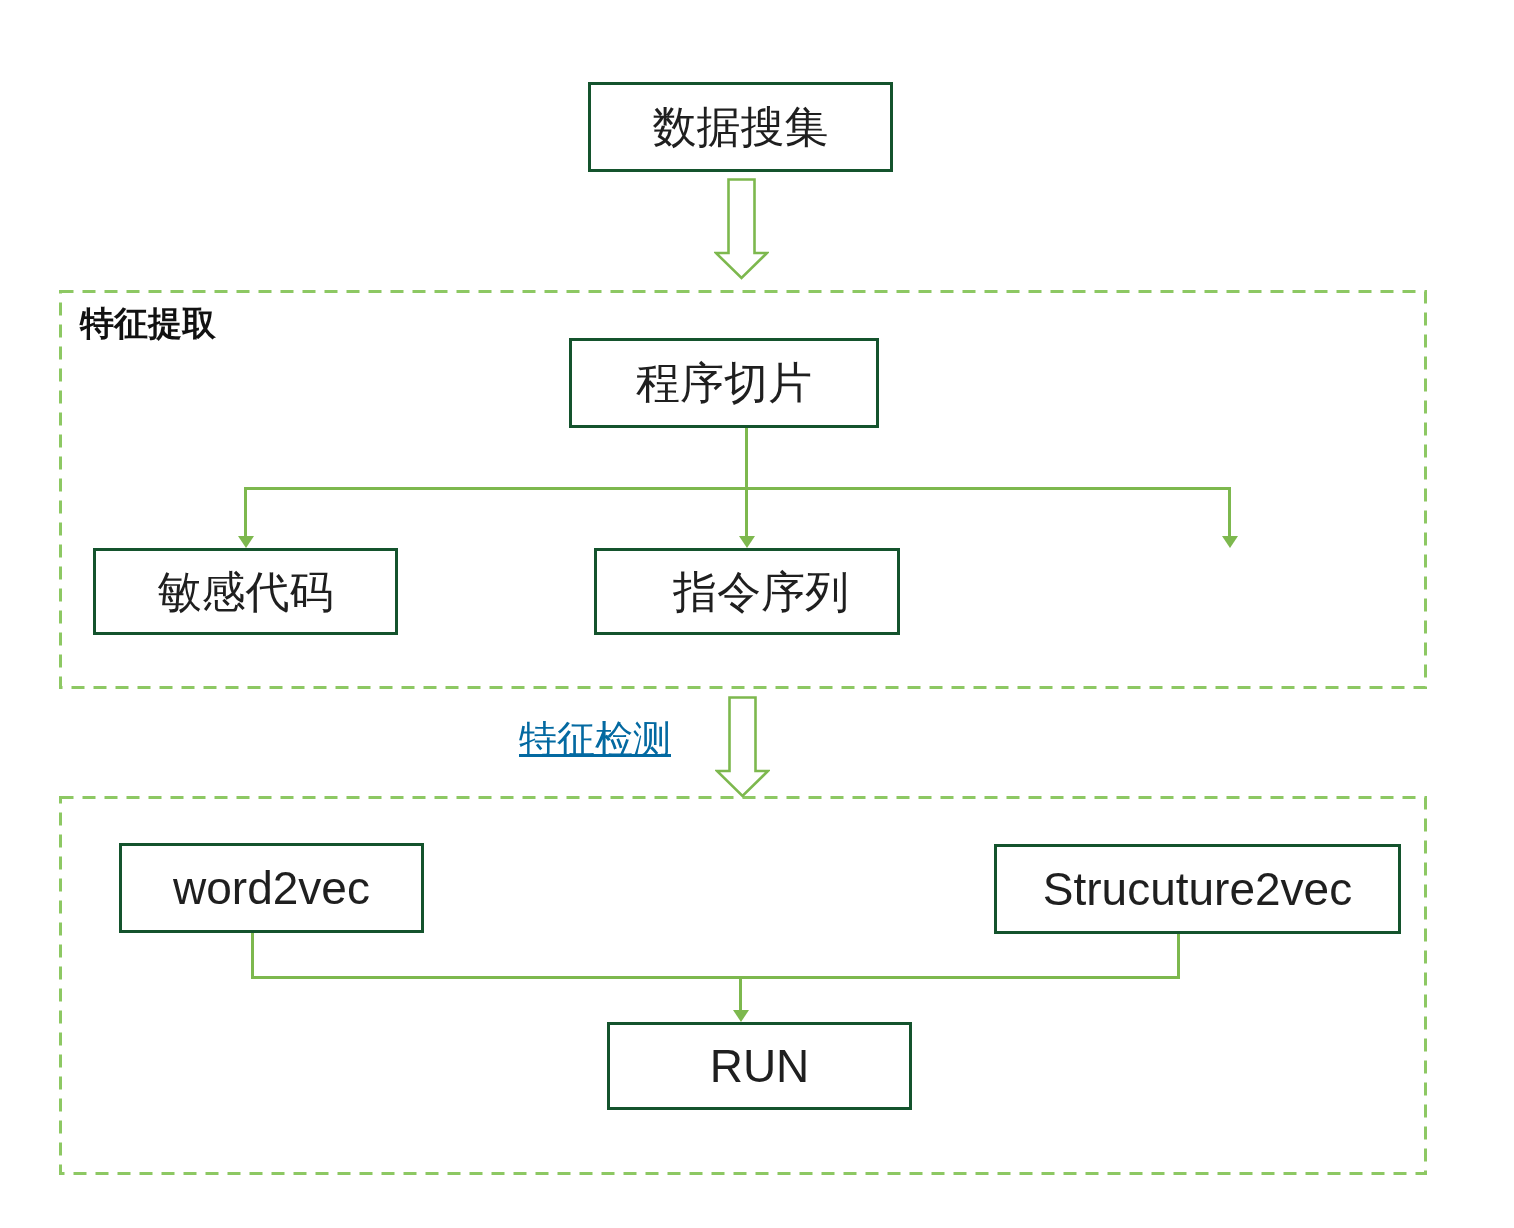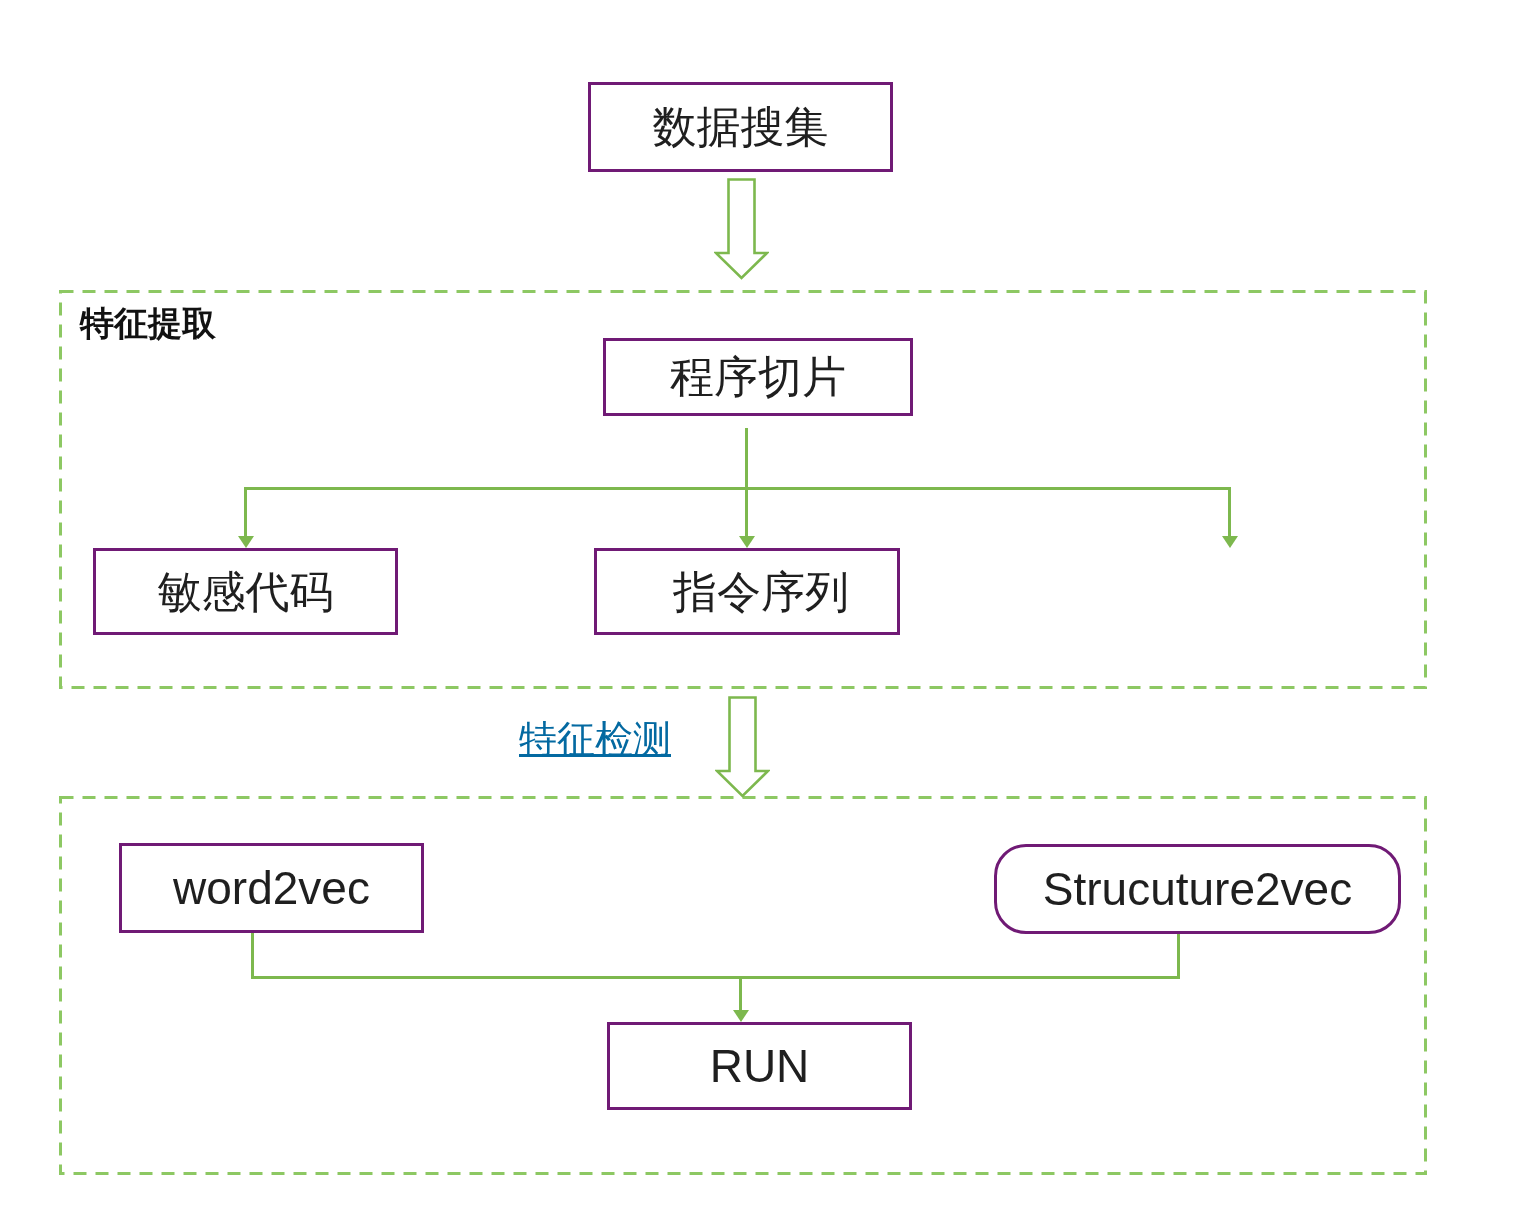--- a/index.html
+++ b/index.html
@@ -7,21 +7,21 @@
     position:relative;
     width:1514px;height:1228px;
     background:#ffffff;
     font-family:"Liberation Sans","DejaVu Sans",sans-serif;
     color:#1f1f1f;
     overflow:hidden;
   }
   .node{
     position:absolute;
     box-sizing:border-box;
-    border:3px solid #701a75;
+    border:3px solid #14532d;
     background:#ffffff;
     display:flex;align-items:center;justify-content:center;
     font-size:44px;
     line-height:1;
     color:#1f1f1f;
     white-space:nowrap;
   }
   .node.latin{font-size:46px;margin-left:19px;}
   .group{position:absolute;box-sizing:border-box;}
   .group svg{position:absolute;left:0;top:0;display:block;}
@@ -61,30 +61,30 @@
   </div>
 
   <div class="group" style="left:59px;top:796px;width:1368px;height:379px;">
     <svg width="1368" height="379" aria-hidden="true">
       <rect x="1.5" y="1.5" width="1365" height="376" fill="none" stroke="#8dc863" stroke-width="3" stroke-dasharray="13 9"></rect>
     </svg>
   </div>
 
   <div class="node" style="left:588px;top:82px;width:305px;height:90px;">数据搜集</div>
 
-  <div class="node" style="left:603px;top:338px;width:310px;height:78px;">程序切片</div>
+  <div class="node" style="left:569px;top:338px;width:310px;height:90px;">程序切片</div>
 
   <div class="node" style="left:93px;top:548px;width:305px;height:87px;">敏感代码</div>
 
   <div class="node" style="left:594px;top:548px;width:306px;height:87px;padding-left:28px;">指令序列</div>
 
 
   <div class="node latin" style="left:100px;top:843px;width:305px;height:90px;">word2vec</div>
 
-  <div class="node latin" style="left:975px;top:844px;width:407px;height:90px;border-radius:32px;">Strucuture2vec</div>
+  <div class="node latin" style="left:975px;top:844px;width:407px;height:90px;">Strucuture2vec</div>
 
   <div class="node latin" style="left:588px;top:1022px;width:305px;height:88px;">RUN</div>
 
   <svg class="hollow-arrow" style="left:714px;top:178px;" width="55" height="102" viewBox="0 0 55 102" aria-hidden="true">
     <polygon points="14.5,1.5 40.5,1.5 40.5,75 53,75 27.5,100 2,75 14.5,75" fill="#ffffff" stroke="#7db84e" stroke-width="2.6" stroke-linejoin="miter"></polygon>
   </svg>
 
   <svg class="hollow-arrow" style="left:715px;top:696px;" width="55" height="102" viewBox="0 0 55 102" aria-hidden="true">
     <polygon points="14.5,1.5 40.5,1.5 40.5,75 53,75 27.5,100 2,75 14.5,75" fill="#ffffff" stroke="#7db84e" stroke-width="2.6" stroke-linejoin="miter"></polygon>
   </svg>

